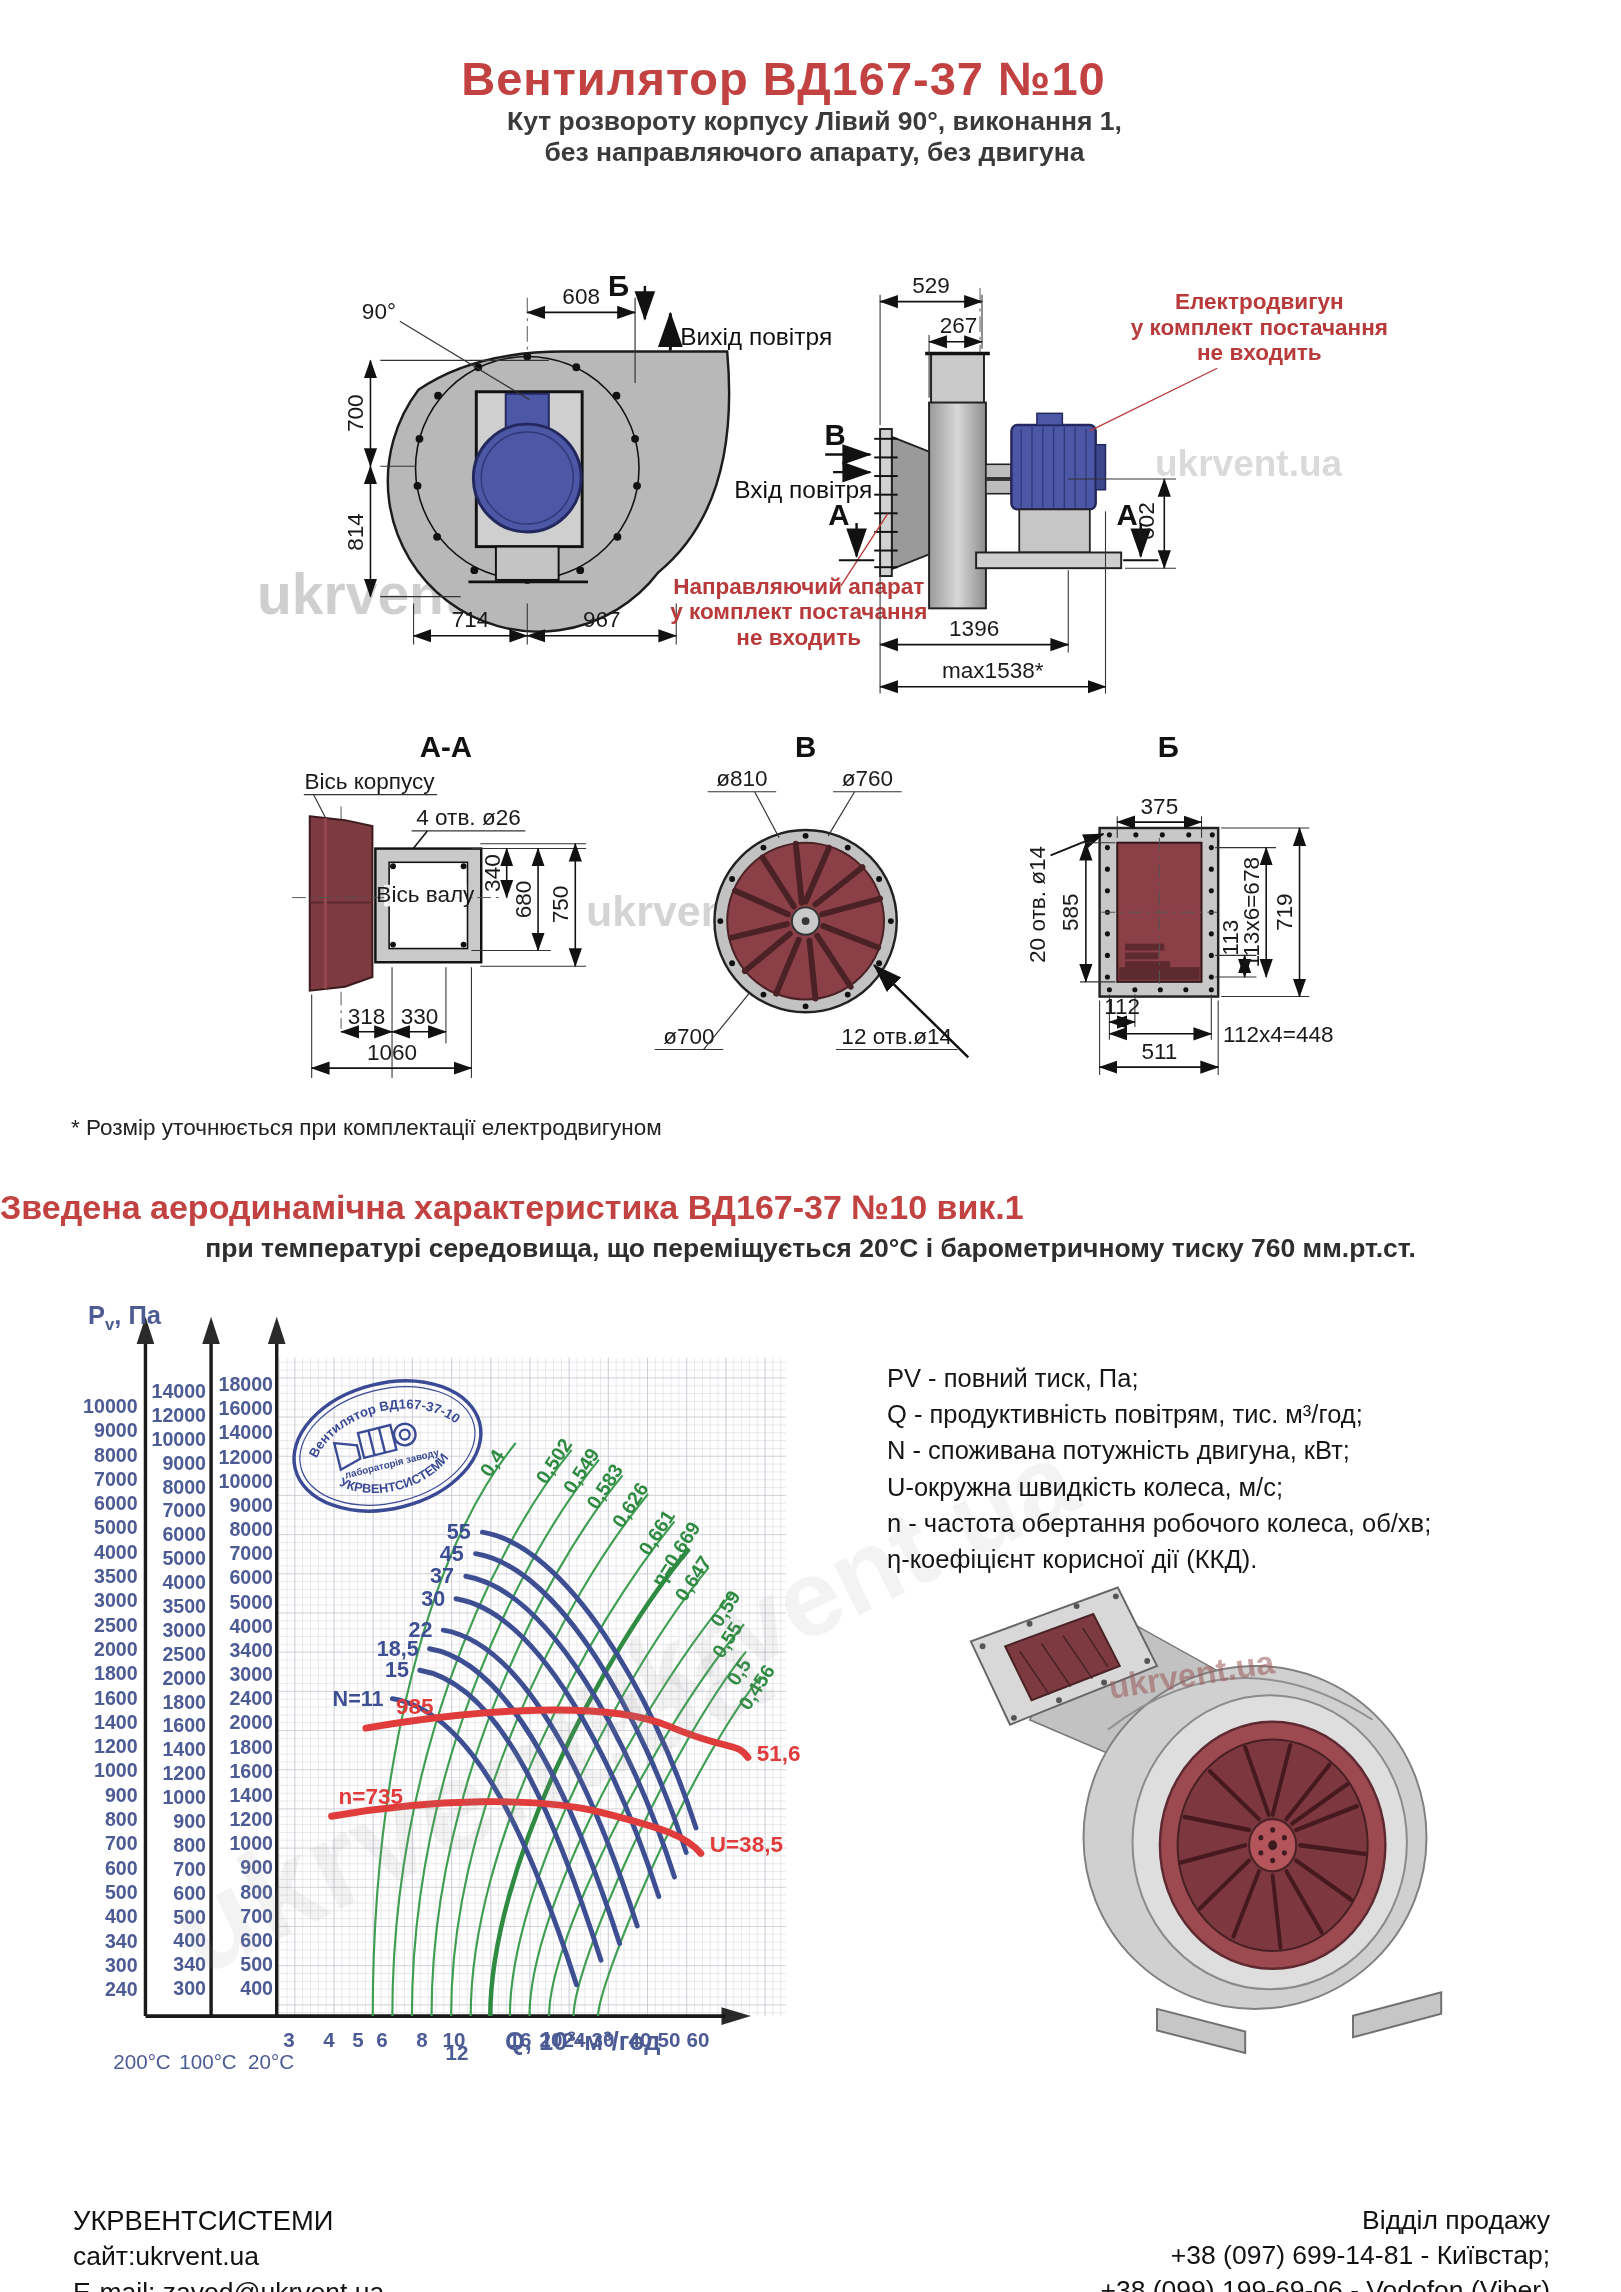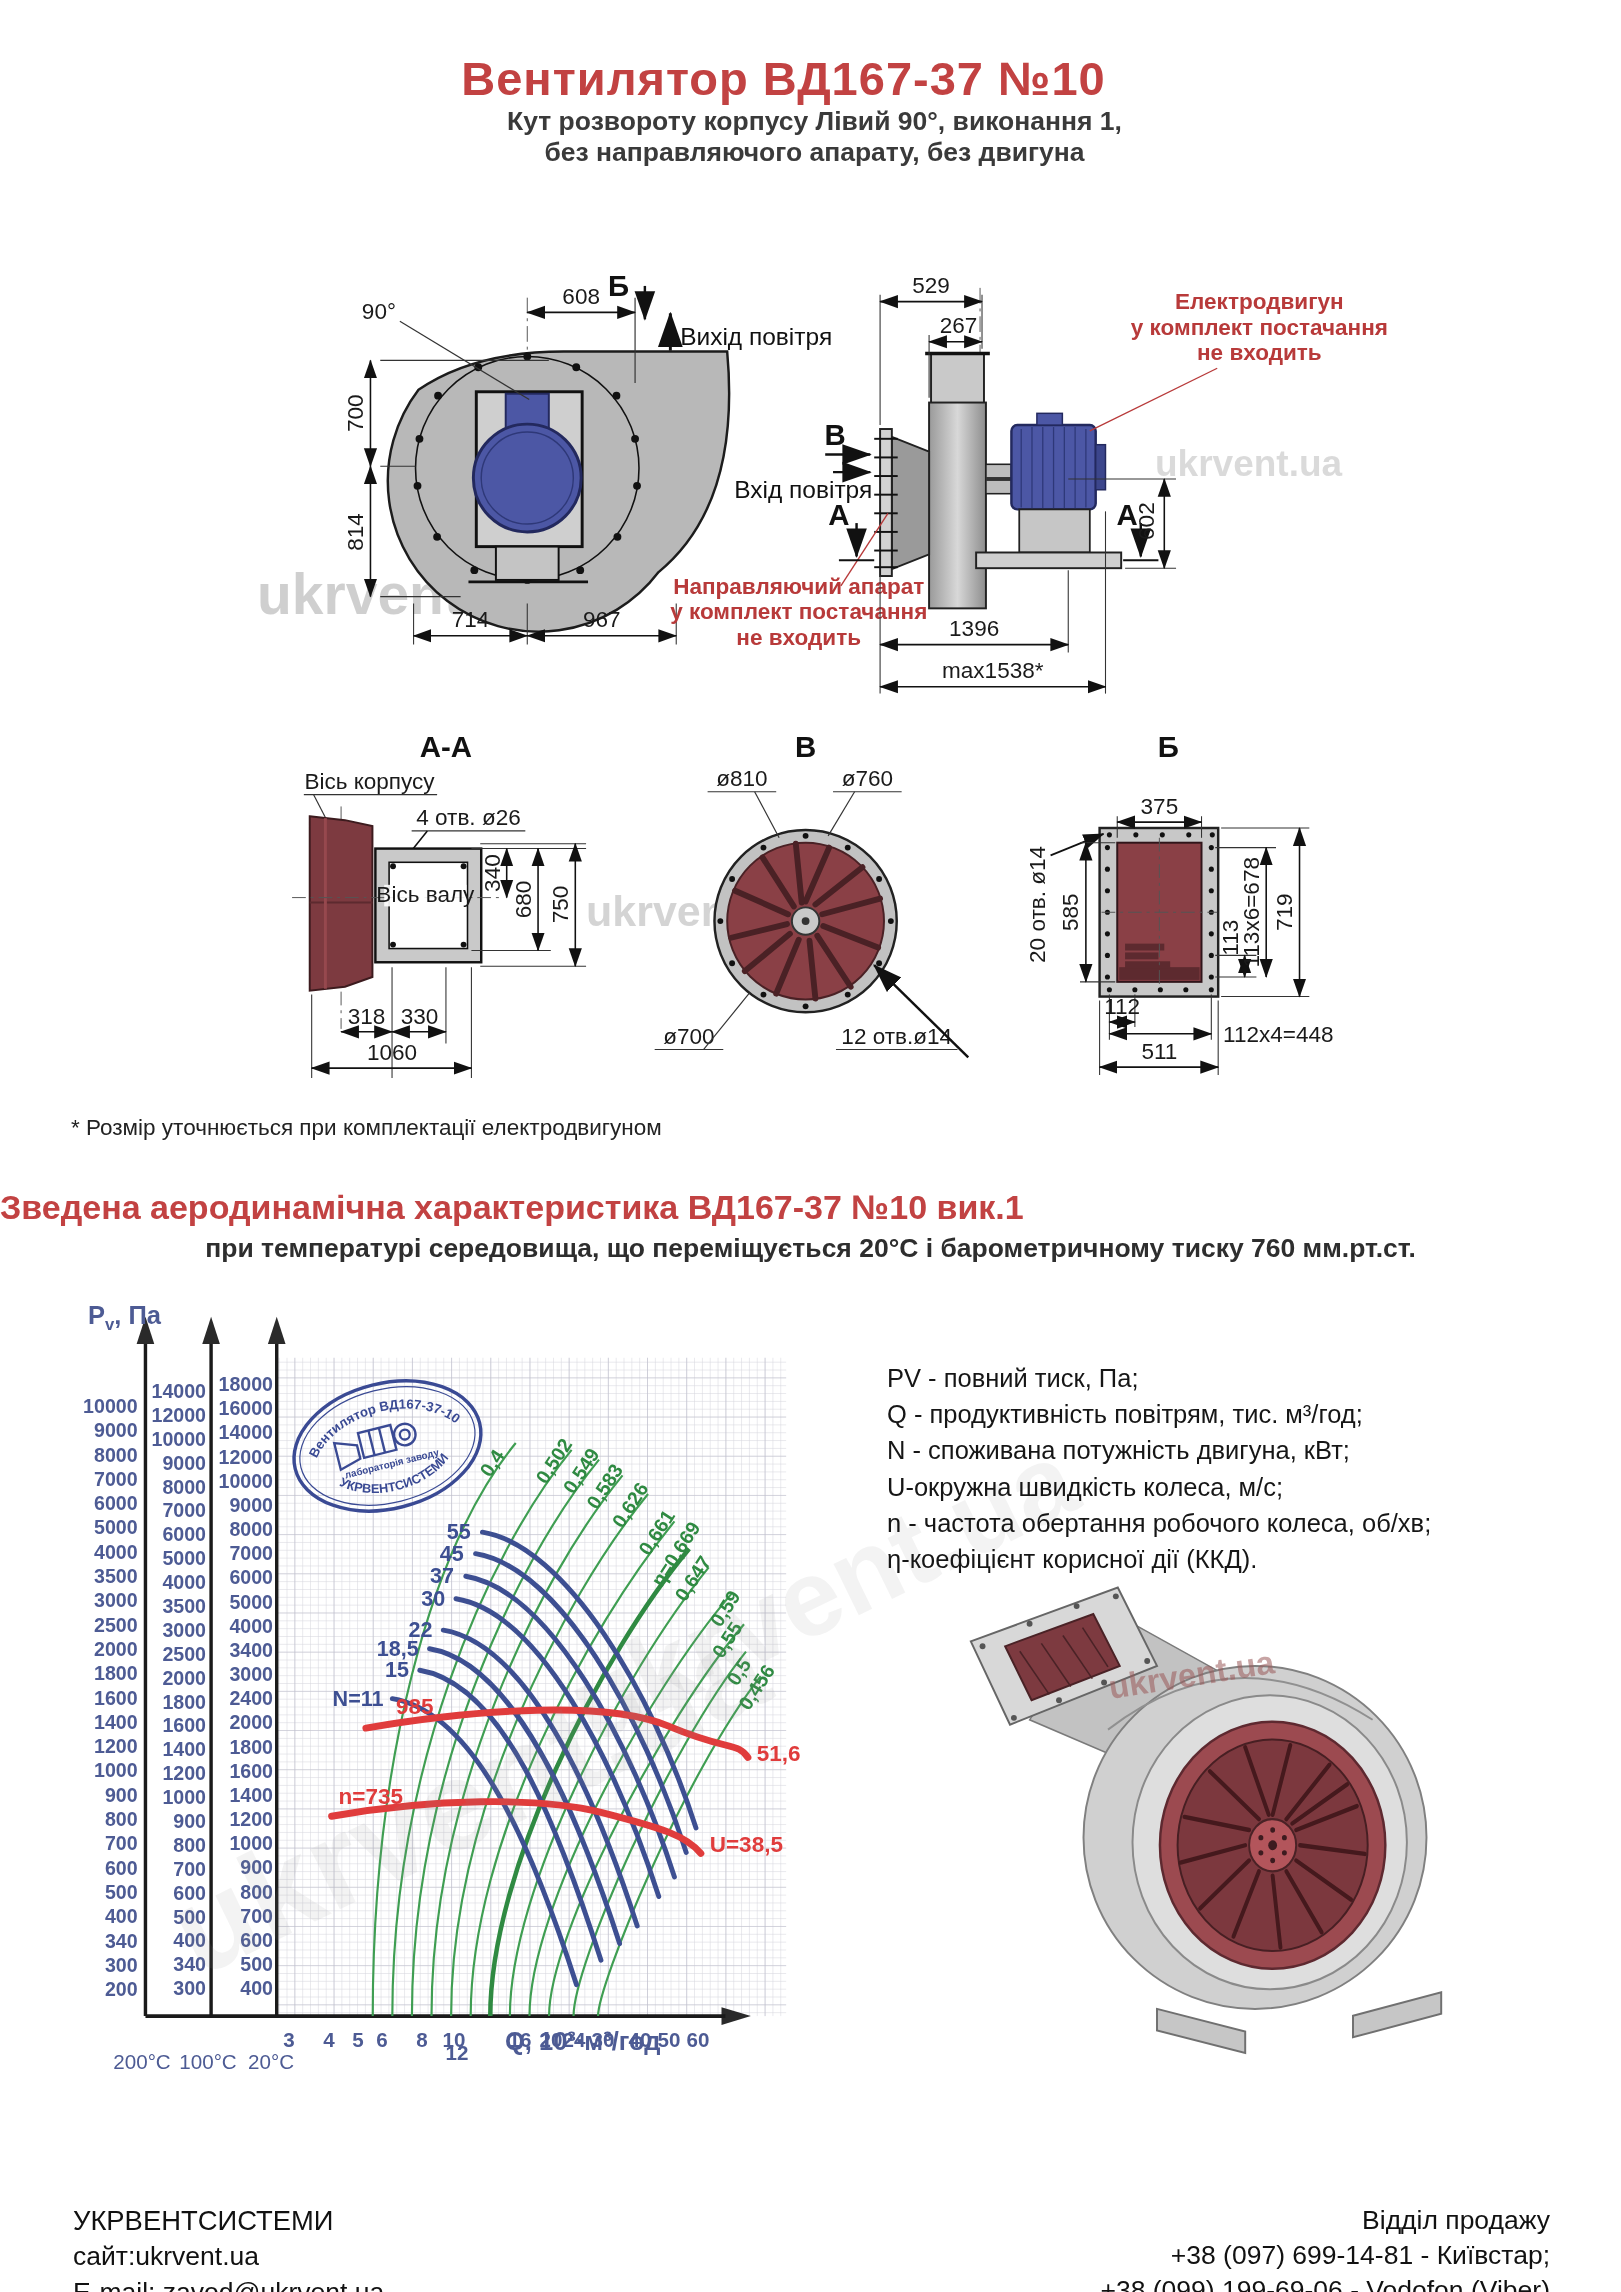--- a/index.html
+++ b/index.html
@@ -518,21 +518,21 @@
       <span>1200</span>
       <span>1000</span>
       <span>900</span>
       <span>800</span>
       <span>700</span>
       <span>600</span>
       <span>500</span>
       <span>400</span>
       <span>340</span>
       <span>300</span>
-      <span>200</span>
+      <span>240</span>
     </div>
   <div class="ycol ycol2">
       <span>14000</span>
       <span>12000</span>
       <span>10000</span>
       <span>9000</span>
       <span>8000</span>
       <span>7000</span>
       <span>6000</span>
       <span>5000</span>

